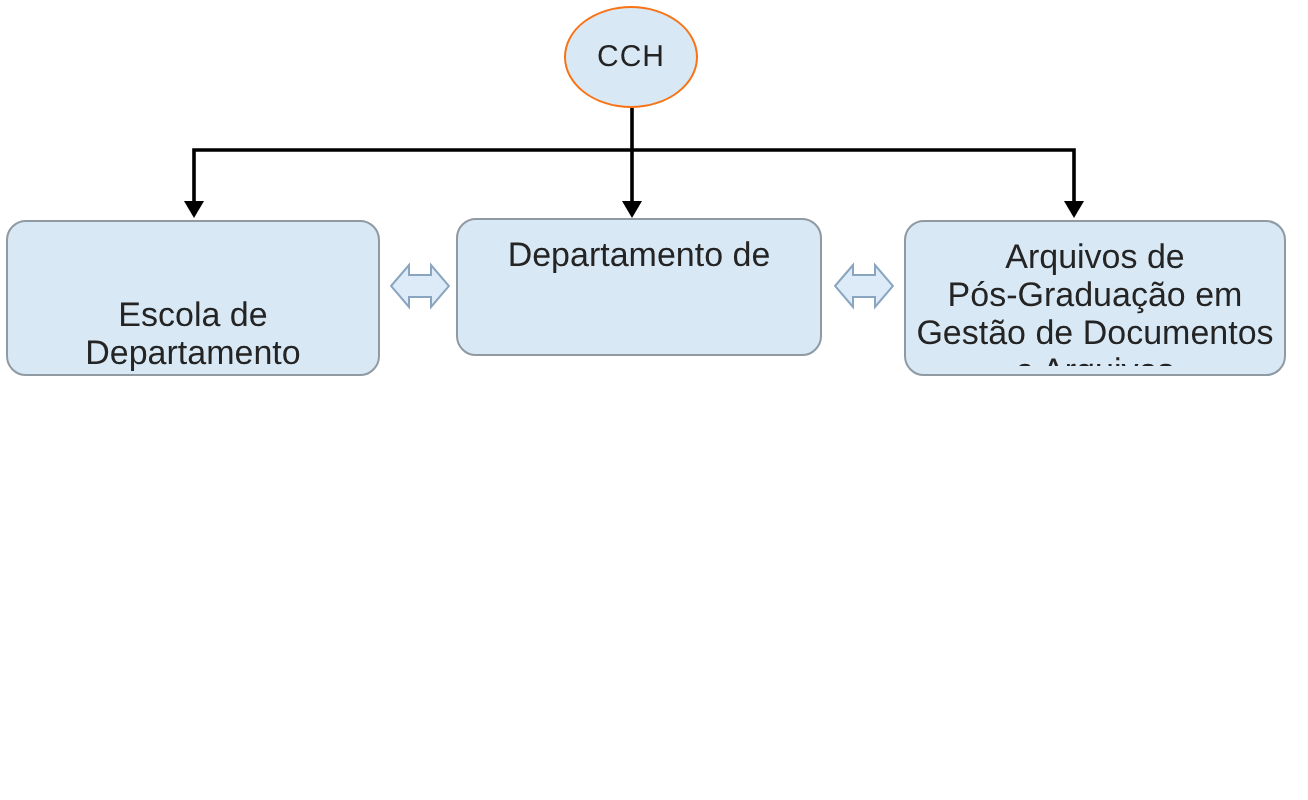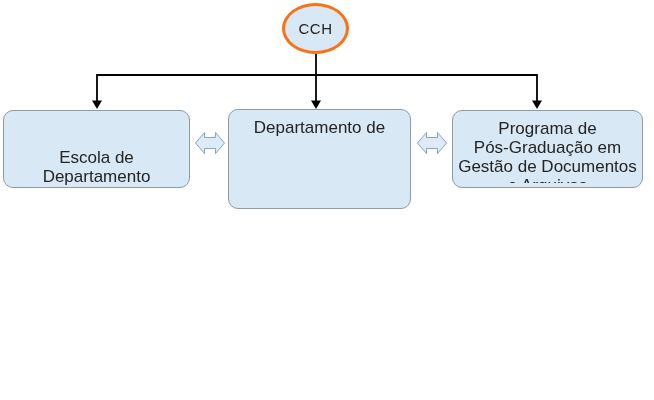--- a/index.html
+++ b/index.html
@@ -23,42 +23,42 @@
     height: 400px;
     pointer-events: none;
   }
   .root-ellipse {
     position: absolute;
     left: 282px;
     top: 3px;
     width: 67px;
     height: 51px;
     background: #d8e8f4;
-    border: 3px solid #f97316;
+    border: 1px solid #f97316;
     border-radius: 50%;
     display: flex;
     align-items: center;
     justify-content: center;
     box-sizing: border-box;
   }
   .root-ellipse span {
     font-size: 15px;
     color: #232323;
     letter-spacing: 0.5px;
   }
   .node {
     position: absolute;
     background: #d8e8f4;
     border: 1px solid #8f9aa3;
     border-radius: 10px;
     box-sizing: border-box;
     overflow: hidden;
   }
   .node-box1 { left: 3px;   top: 110px; width: 187px; height: 78px; }
-  .node-box2 { left: 228px; top: 109px; width: 183px; height: 100px; }
+  .node-box2 { left: 228px; top: 109px; width: 183px; height: 69px; }
   .node-box3 { left: 452px; top: 110px; width: 191px; height: 78px; }
   .node-text {
     position: absolute;
     left: 2px;
     right: 2px;
     text-align: center;
     font-size: 17px;
     line-height: 19px;
     color: #242424;
   }
@@ -105,20 +105,20 @@
       <div>Departamento de</div>
     </div>
   </div>
 
   <svg class="dbl-arrow dbl-arrow-2" viewBox="0 0 30 32" xmlns="http://www.w3.org/2000/svg">
     <path d="M0.5,16 L9.5,5.5 L9.5,10.5 L20.5,10.5 L20.5,5.5 L29.5,16 L20.5,26.5 L20.5,21.5 L9.5,21.5 L9.5,26.5 Z" fill="#dcebf7" stroke="#8aa5bf" stroke-width="1" stroke-linejoin="miter"></path>
   </svg>
 
   <div class="node node-box3">
     <div class="node-text">
-      <div>Programa de</div>
+      <div>Arquivos de</div>
       <div>Pós-Graduação em</div>
       <div>Gestão de Documentos</div>
       <div>e Arquivos</div>
     </div>
   </div>
 
 </div>
 
 </body></html>

